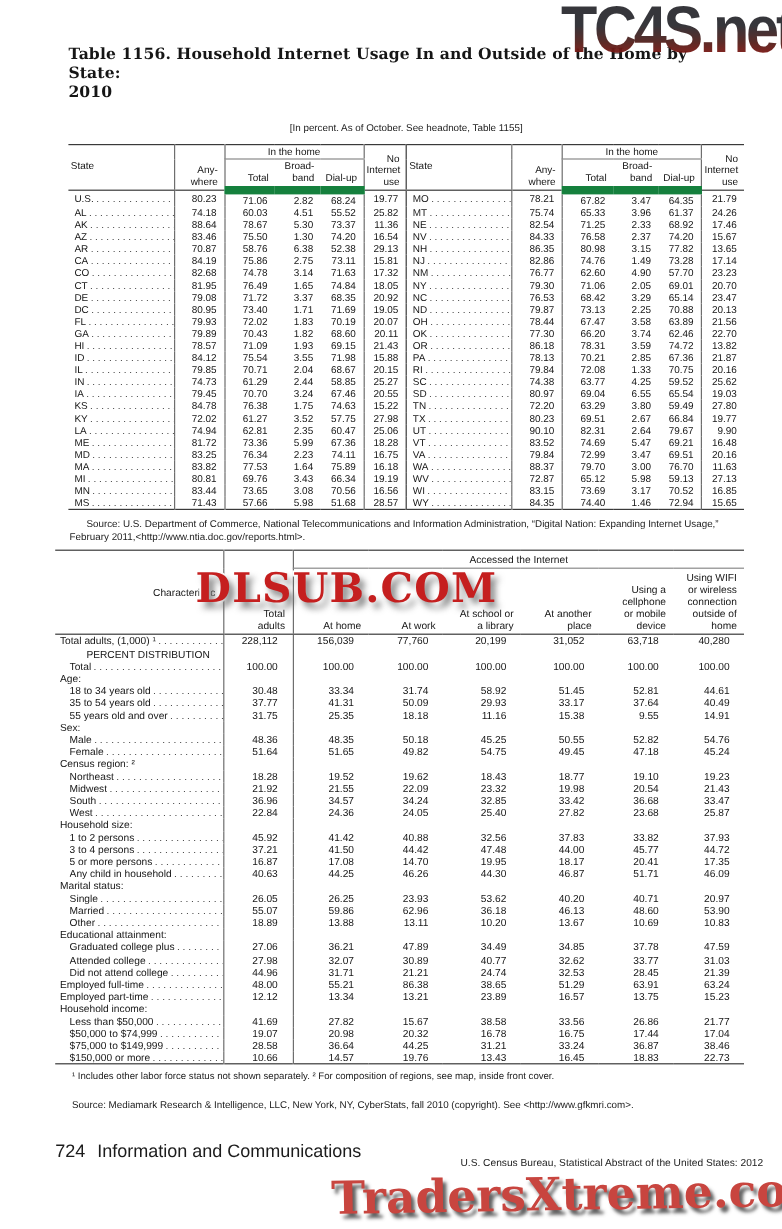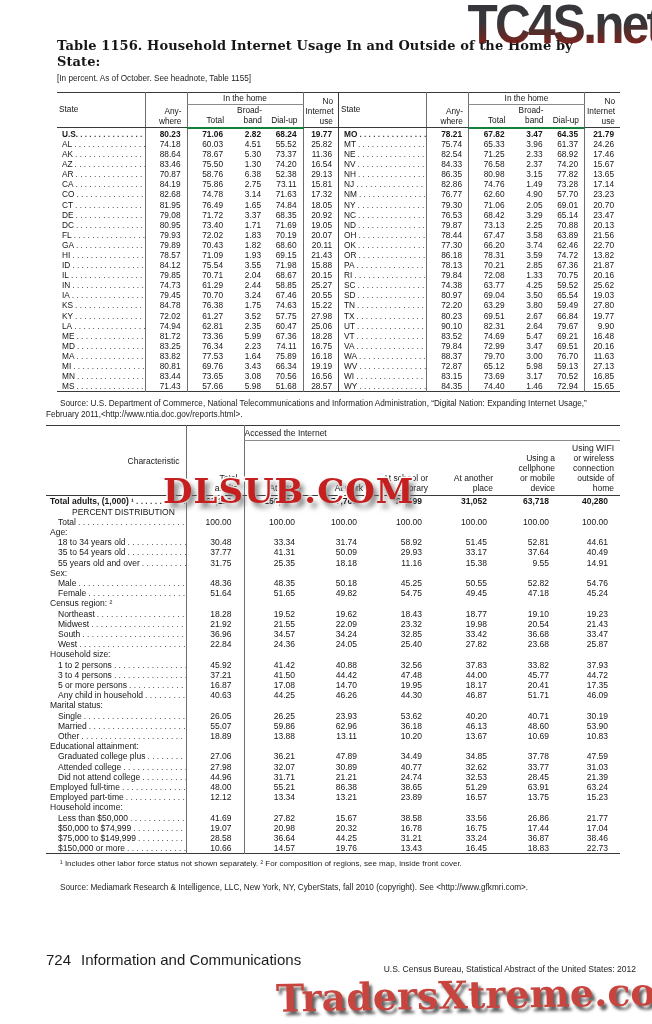--- a/index.html
+++ b/index.html
@@ -8,59 +8,59 @@
     position:relative; background:#ffffff; overflow:hidden;
     font-family:"Liberation Sans", sans-serif; color:#161616;
   }
   .page { padding:38px 32px 0 46px; position:relative; z-index:1; }
 
   
   .tbl-title {
     font-family:"DejaVu Serif", serif; font-weight:bold;
     font-size:13px; line-height:16px; margin-left:11px; letter-spacing:.1px;
   }
-  .headnote { font-size:8.2px; line-height:10.5px; margin:4px 0 0 11px; color:#1c1c1c; }
+  .headnote { font-size:8.2px; line-height:10.5px; margin:16px 0 0 11px; color:#1c1c1c;text-align:center; }
   .headnote2 { font-size:8.2px; line-height:10.5px; margin:3px 0 0 0; color:#1c1c1c; }
   .srcnote { font-size:8.2px; line-height:10.5px; margin-top:7px; text-indent:14px; color:#1c1c1c; }
   .footnote { font-size:8px; line-height:10px; margin-top:5px; text-indent:14px; color:#1c1c1c; }
 
   
   table { border-collapse:collapse; table-layout:fixed; }
   th { font-weight:normal; }
   td, th { overflow:hidden; white-space:nowrap; }
   .num { text-align:right; padding-right:6px; }
   .bot { vertical-align:bottom; }
   .vL { border-left:1px solid #6e6e6e; }
   .vM { border-left:1px solid #3a3a3a; }
-  .b  { font-weight:bold; }
+  .b  { font-weight:normal; }
   .lblflex { display:flex; align-items:baseline; overflow:hidden; }
   .lblflex .t { white-space:nowrap; }
   .ldr { flex:1; overflow:hidden; white-space:nowrap; color:#3c3c3c; margin-left:2px; }
   .ldr::after { content:". . . . . . . . . . . . . . . . . . . . . . . . . . . . . . . . . . . ."; }
 
   
   #t1156 {
     width:563px; margin:7px 0 0 11px; font-size:8.3px;
     border-top:1px solid #3a3a3a; border-bottom:1px solid #3a3a3a;
   }
   #t1156 thead th { font-size:8.3px; line-height:9.8px; padding:1px 5px 1px 2px; }
   #t1156 thead .grp { text-align:center; border-bottom:1px solid #8a8a8a; padding:1px 16px; }
   #t1156 thead .state-h { text-align:left; vertical-align:middle; }
-  #t1156 thead tr:last-child th { border-bottom:2px solid #15803d; }
+  #t1156 thead tr:last-child th { border-bottom:7px solid #15803d; }
   #t1156 thead th[rowspan] { border-bottom:1px solid #3a3a3a; }
   #t1156 td { height:10.1px; line-height:10.1px; font-size:8.3px; }
   #t1156 .lblc { padding-left:5px; }
 
   
   #t1157 {
     width:574px; margin-top:5px; font-size:8.5px;
     border-top:1px solid #3a3a3a; border-bottom:1px solid #3a3a3a;
   }
   #t1157 thead th { font-size:8.5px; line-height:10px; padding:2px 6px 2px 2px; }
-  #t1157 thead .grp { text-align:left; border-bottom:1px solid #8a8a8a; padding:2px 0; height:14px; vertical-align:middle; }
+  #t1157 thead .grp { text-align:center; border-bottom:1px solid #8a8a8a; padding:2px 0; height:14px; vertical-align:middle; }
   #t1157 thead .char-h { text-align:right; vertical-align:middle; }
   #t1157 thead tr:last-child th { border-bottom:1px solid #3a3a3a; }
   #t1157 thead th[rowspan] { border-bottom:1px solid #3a3a3a; }
   #t1157 thead .colhead { height:53px; }
   #t1157 td { height:10.2px; line-height:10.2px; font-size:8.5px; }
   #t1157 td.num { padding-right:12px; }
   #t1157 .i0 { padding-left:4px; }
   #t1157 .i1 { padding-left:12px; }
   #t1157 .i2 { padding-left:26px; }
 
@@ -100,20 +100,21 @@
     transform:rotate(-1deg);
   }
 </style>
 </head>
 <body>
 
 <div class="page">
 
   <div class="tbl-title">
     <div>Table 1156. Household Internet Usage In and Outside of the Home by State:</div>
+    <div>2010</div>
   </div>
   <div class="headnote">[In percent. As of October. See headnote, Table 1155]</div>
 
   <table id="t1156">
       <colgroup>
         <col style="width: 88px;">
         <col style="width: 42px;">
         <col style="width: 42px;">
         <col style="width: 38px;">
         <col style="width: 36px;">
@@ -543,21 +544,21 @@
           <td class="num">67.46</td>
           <td class="num vL">20.55</td>
           <td class="lblc vM">
             <div class="lblflex">
               <span class="t">SD</span>
               <span class="ldr"></span>
             </div>
           </td>
           <td class="num vL">80.97</td>
           <td class="num vL">69.04</td>
-          <td class="num">3.50</td>
+          <td class="num">6.55</td>
           <td class="num">65.54</td>
           <td class="num vL">19.03</td>
         </tr>
         <tr>
           <td class="lblc">
             <div class="lblflex">
               <span class="t">KS</span>
               <span class="ldr"></span>
             </div>
           </td>
@@ -766,21 +767,21 @@
           </td>
           <td class="num vL">84.35</td>
           <td class="num vL">74.40</td>
           <td class="num">1.46</td>
           <td class="num">72.94</td>
           <td class="num vL">15.65</td>
         </tr>
       </tbody>
     </table>
 
-  <div class="srcnote" style="margin-left:0;">Source: U.S. Department of Commerce, National Telecommunications and Information Administration, “Digital Nation: Expanding Internet Usage,” February 2011,&lt;http://www.ntia.doc.gov/reports.html&gt;.</div>
+  <div class="srcnote" style="margin-left:12px;">Source: U.S. Department of Commerce, National Telecommunications and Information Administration, “Digital Nation: Expanding Internet Usage,” February 2011,&lt;http://www.ntia.doc.gov/reports.html&gt;.</div>
 
 
   <table id="t1157">
       <colgroup>
         <col style="width: 140px;">
         <col style="width: 58px;">
         <col style="width: 63px;">
         <col style="width: 62px;">
         <col style="width: 65px;">
         <col style="width: 65px;">
@@ -1118,21 +1119,21 @@
               <span class="t">Single</span>
               <span class="ldr"></span>
             </div>
           </td>
           <td class="num vL">26.05</td>
           <td class="num vL">26.25</td>
           <td class="num">23.93</td>
           <td class="num">53.62</td>
           <td class="num">40.20</td>
           <td class="num">40.71</td>
-          <td class="num">30.19</td>
+          <td class="num">20.97</td>
         </tr>
         <tr>
           <td class="lblc i1">
             <div class="lblflex">
               <span class="t">Married</span>
               <span class="ldr"></span>
             </div>
           </td>
           <td class="num vL">55.07</td>
           <td class="num vL">59.86</td>

